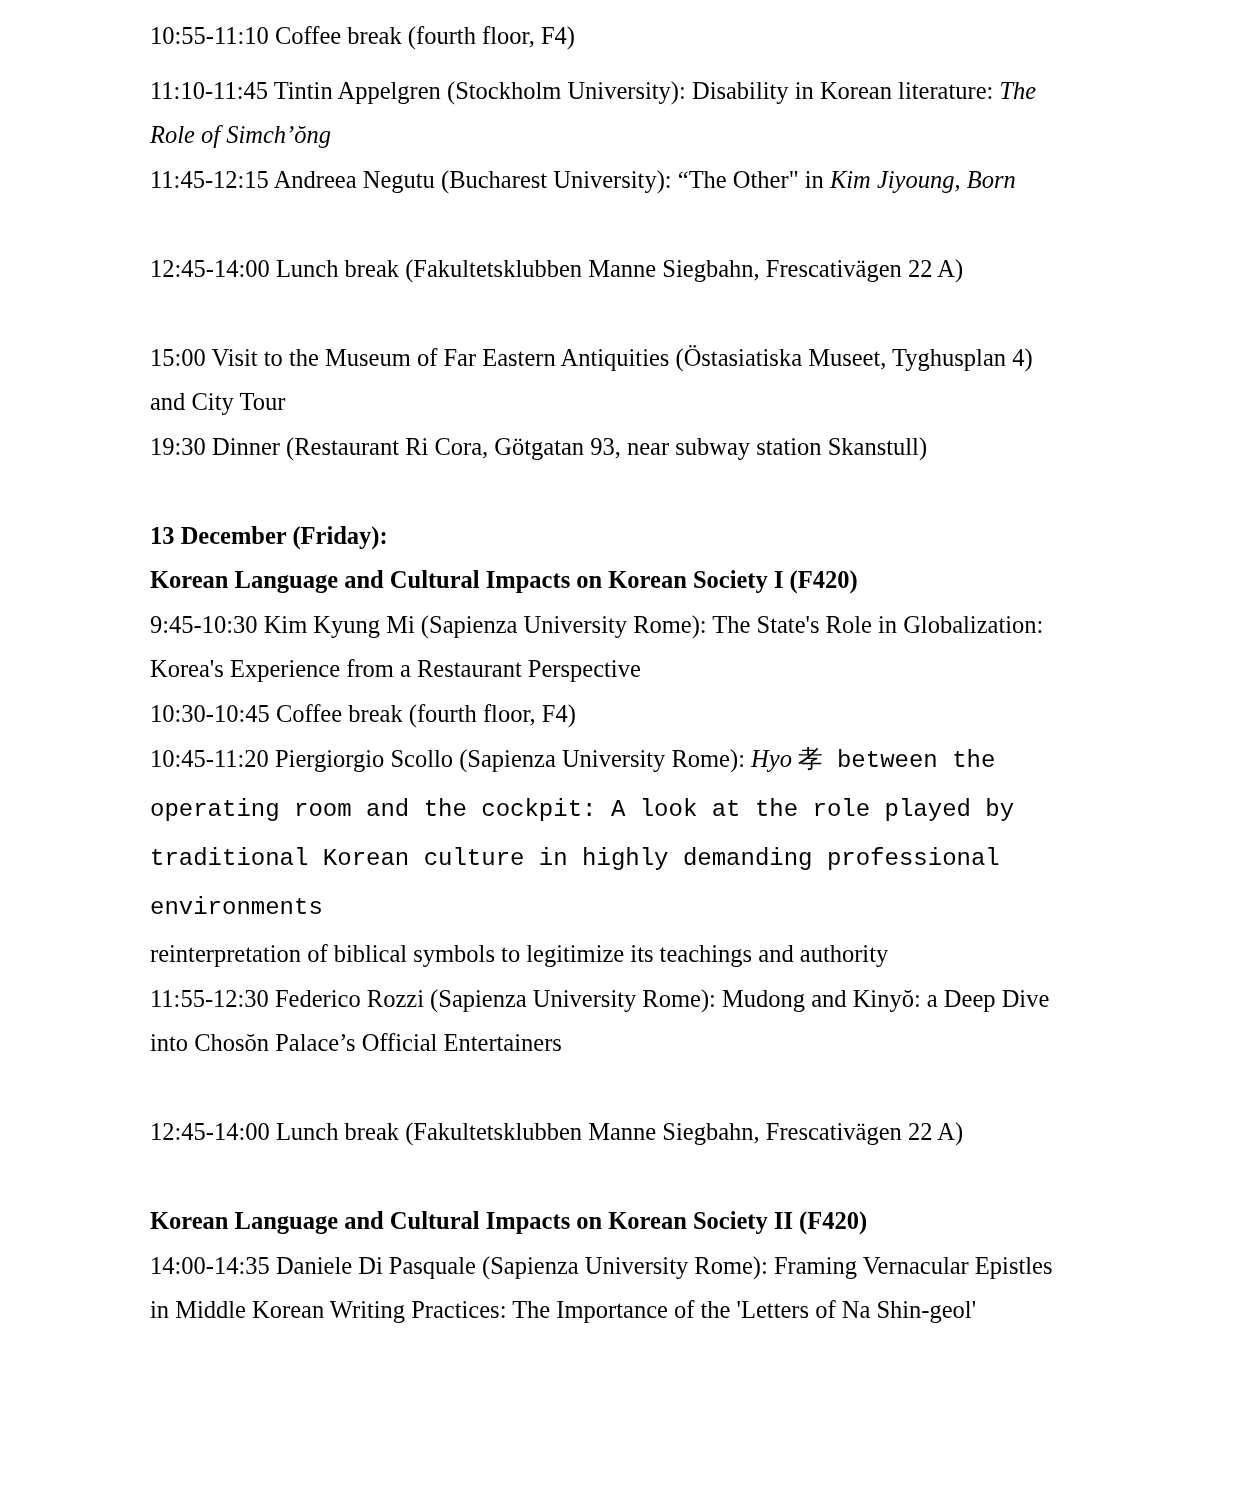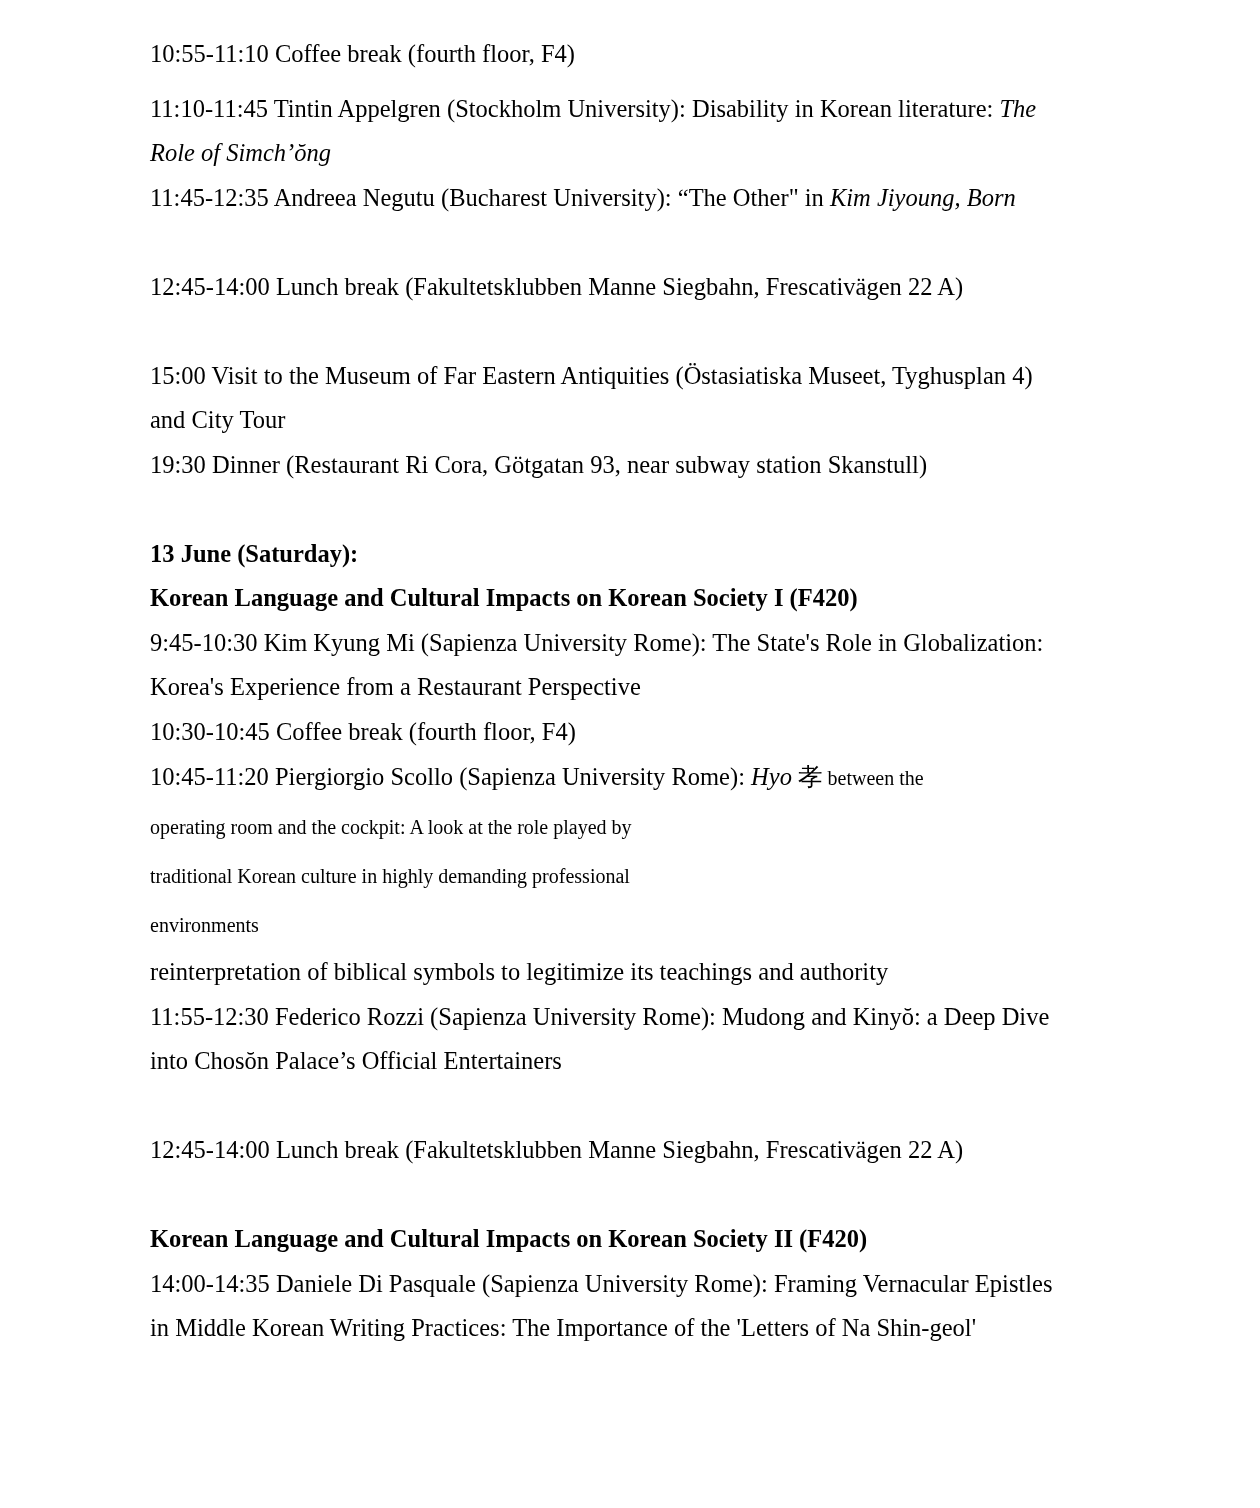--- a/index.html
+++ b/index.html
@@ -8,55 +8,55 @@
     height: 1508px;
     background: #ffffff;
     color: #000000;
     overflow: hidden;
     font-family: "Liberation Serif", serif;
   }
   .page {
     box-sizing: border-box;
     width: 1260px;
     height: 1104px;
-    padding: 32px 150px 0 150px;
+    padding: 14px 150px 0 150px;
   }
   .para { margin: 0; }
   .para.space-after { margin-bottom: 10px; }
   .line {
     white-space: pre;
     font-size: 24.5px;
     line-height: 44.5px;
     color: #000000;
   }
   .r-bold { font-weight: 700; }
   .r-italic { font-style: italic; }
   .r-mono {
-    font-family: Liberation Serif, serif;
-    font-size: 20px;
+    font-family: Liberation Mono, monospace;
+    font-size: 24px;
     line-height: 49px;
   }
   .r-cjk {
     font-family: "DejaVu Sans", sans-serif;
     font-size: 24.5px;
   }
 </style>
 </head>
 <body>
 
 <div class="page" style="background: rgb(255, 255, 255);">
     <div class="para space-after">
       <div class="line"><span>10:55-11:10 Coffee break (fourth floor, F4)</span></div>
     </div>
     <div class="para">
       <div class="line"><span>11:10-11:45 Tintin Appelgren (Stockholm University): Disability in Korean literature: </span><span class="r-italic">The</span></div>
       <div class="line"><span class="r-italic">Role of Simch’ŏng</span></div>
     </div>
     <div class="para">
-      <div class="line"><span>11:45-12:35 Andreea Negutu (Bucharest University): “The Other" in </span><span class="r-italic">Kim Jiyoung, Born</span></div>
+      <div class="line"><span>11:45-12:15 Andreea Negutu (Bucharest University): “The Other" in </span><span class="r-italic">Kim Jiyoung, Born</span></div>
     </div>
     <div class="para">
       <div class="line">&nbsp;</div>
     </div>
     <div class="para">
       <div class="line"><span>12:45-14:00 Lunch break (Fakultetsklubben Manne Siegbahn, Frescativägen 22 A)</span></div>
     </div>
     <div class="para">
       <div class="line">&nbsp;</div>
     </div>
@@ -64,21 +64,21 @@
       <div class="line"><span>15:00 Visit to the Museum of Far Eastern Antiquities (Östasiatiska Museet, Tyghusplan 4)</span></div>
       <div class="line"><span>and City Tour</span></div>
     </div>
     <div class="para">
       <div class="line"><span>19:30 Dinner (Restaurant Ri Cora, Götgatan 93, near subway station Skanstull)</span></div>
     </div>
     <div class="para">
       <div class="line">&nbsp;</div>
     </div>
     <div class="para">
-      <div class="line"><span class="r-bold">13 June (Saturday):</span></div>
+      <div class="line"><span class="r-bold">13 December (Friday):</span></div>
     </div>
     <div class="para">
       <div class="line"><span class="r-bold">Korean Language and Cultural Impacts on Korean Society I (F420)</span></div>
     </div>
     <div class="para">
       <div class="line"><span>9:45-10:30 Kim Kyung Mi (Sapienza University Rome): The State's Role in Globalization:</span></div>
       <div class="line"><span>Korea's Experience from a Restaurant Perspective</span></div>
     </div>
     <div class="para">
       <div class="line"><span>10:30-10:45 Coffee break (fourth floor, F4)</span></div>

